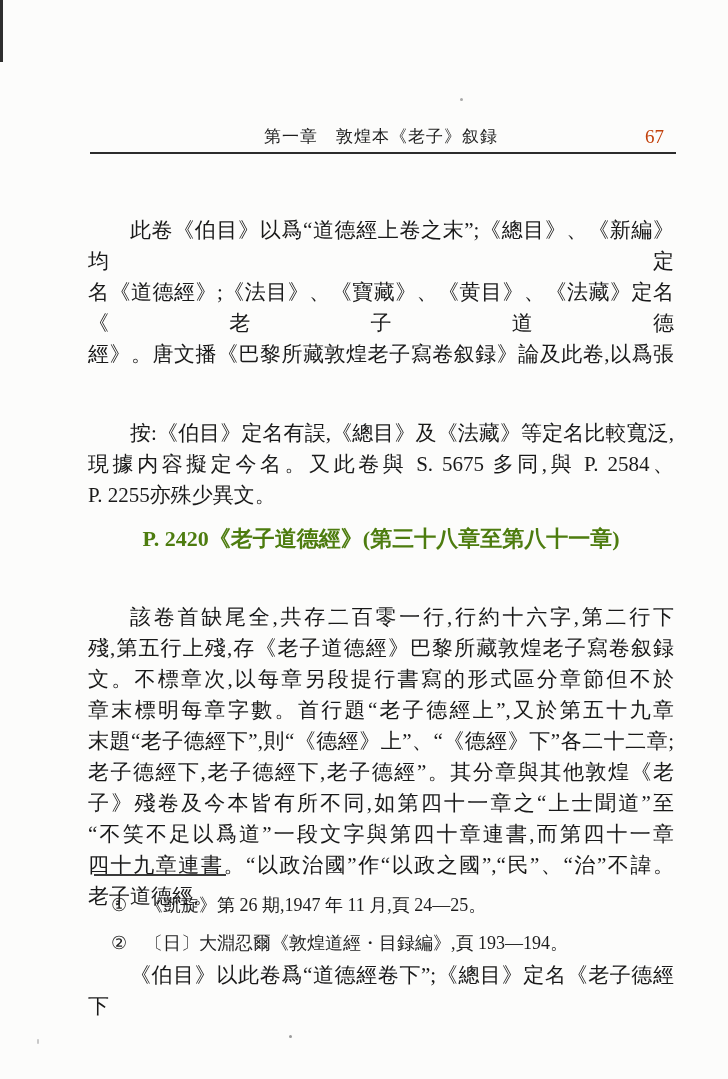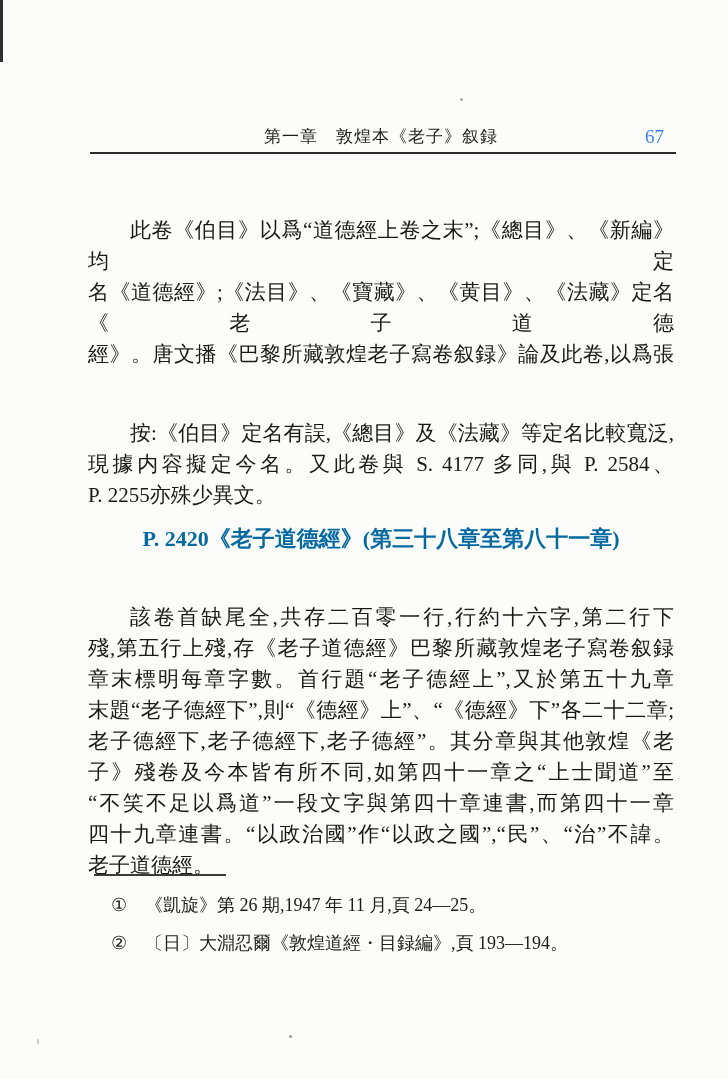--- a/index.html
+++ b/index.html
@@ -36,21 +36,21 @@
     font-size: 17px;
     line-height: 22px;
     letter-spacing: 1px;
     color: #1e1e1e;
   }
   .page-number {
     position: absolute;
     right: 10px; top: 0;
     font-size: 19px;
     letter-spacing: 0;
-    color: #3b82f6;
+    color: #c2410c;
   }
   .header-rule {
     position: absolute;
     left: 90px; top: 152px;
     width: 586px; height: 2px;
     background: #2c2c2c;
   }
 
   
   .textblock {
@@ -64,21 +64,21 @@
   .ln { white-space: nowrap; }
   .ln.jf { white-space: normal; text-align: justify; text-align-last: justify; }
   .ln.ind { text-indent: 42px; margin-top: 48px; }
   .section-heading {
     margin-top: 12px;
     margin-bottom: 10px;
     text-align: center;
     font-weight: bold;
     font-size: 22px;
     line-height: 31px;
-    color: #0369a1;
+    color: #4d7c0f;
   }
 
   
   .fnblock {
     position: absolute;
     left: 88px; top: 874px;
     width: 586px;
   }
   .footnote-rule {
     margin-left: 6px;
@@ -121,38 +121,42 @@
 
 
     <div>
       <div class="ln jf ind">此卷《伯目》以爲“道德經上卷之末”;《總目》、《新編》均定</div>
       <div class="ln jf">名《道德經》;《法目》、《寶藏》、《黄目》、《法藏》定名《老子道德</div>
       <div class="ln jf">經》。唐文播《巴黎所藏敦煌老子寫卷叙録》論及此卷,以爲張</div>
     </div>
 
     <div>
       <div class="ln jf ind">按:《伯目》定名有誤,《總目》及《法藏》等定名比較寬泛,</div>
-      <div class="ln jf">現據内容擬定今名。又此卷與 S. 4177 多同,與 P. 2584、</div>
+      <div class="ln jf">現據内容擬定今名。又此卷與 S. 5675 多同,與 P. 2584、</div>
       <div class="ln">P. 2255亦殊少異文。</div>
     </div>
 
     <div class="section-heading">P. 2420《老子道德經》(第三十八章至第八十一章)</div>
 
     <div>
       <div class="ln jf ind">該卷首缺尾全,共存二百零一行,行約十六字,第二行下</div>
       <div class="ln jf">殘,第五行上殘,存《老子道德經》巴黎所藏敦煌老子寫卷叙録</div>
+      <div class="ln jf">文。不標章次,以每章另段提行書寫的形式區分章節但不於</div>
       <div class="ln jf">章末標明每章字數。首行題“老子德經上”,又於第五十九章</div>
       <div class="ln jf">末題“老子德經下”,則“《德經》上”、“《德經》下”各二十二章;</div>
       <div class="ln jf">老子德經下,老子德經下,老子德經”。其分章與其他敦煌《老</div>
       <div class="ln jf">子》殘卷及今本皆有所不同,如第四十一章之“上士聞道”至</div>
       <div class="ln jf">“不笑不足以爲道”一段文字與第四十章連書,而第四十一章</div>
       <div class="ln jf">四十九章連書。“以政治國”作“以政之國”,“民”、“治”不諱。</div>
       <div class="ln">老子道德經。</div>
     </div>
 
+    <div>
+      <div class="ln jf ind">《伯目》以此卷爲“道德經卷下”;《總目》定名《老子德經下</div>
+    </div>
 
   </div>
 
   <div class="fnblock">
     <div class="footnote-rule"></div>
     <div class="footnote">
       <div class="fn-marker">①</div>
       <div class="fn-text">《凱旋》第 26 期,1947 年 11 月,頁 24—25。</div>
     </div>
     <div class="footnote">

